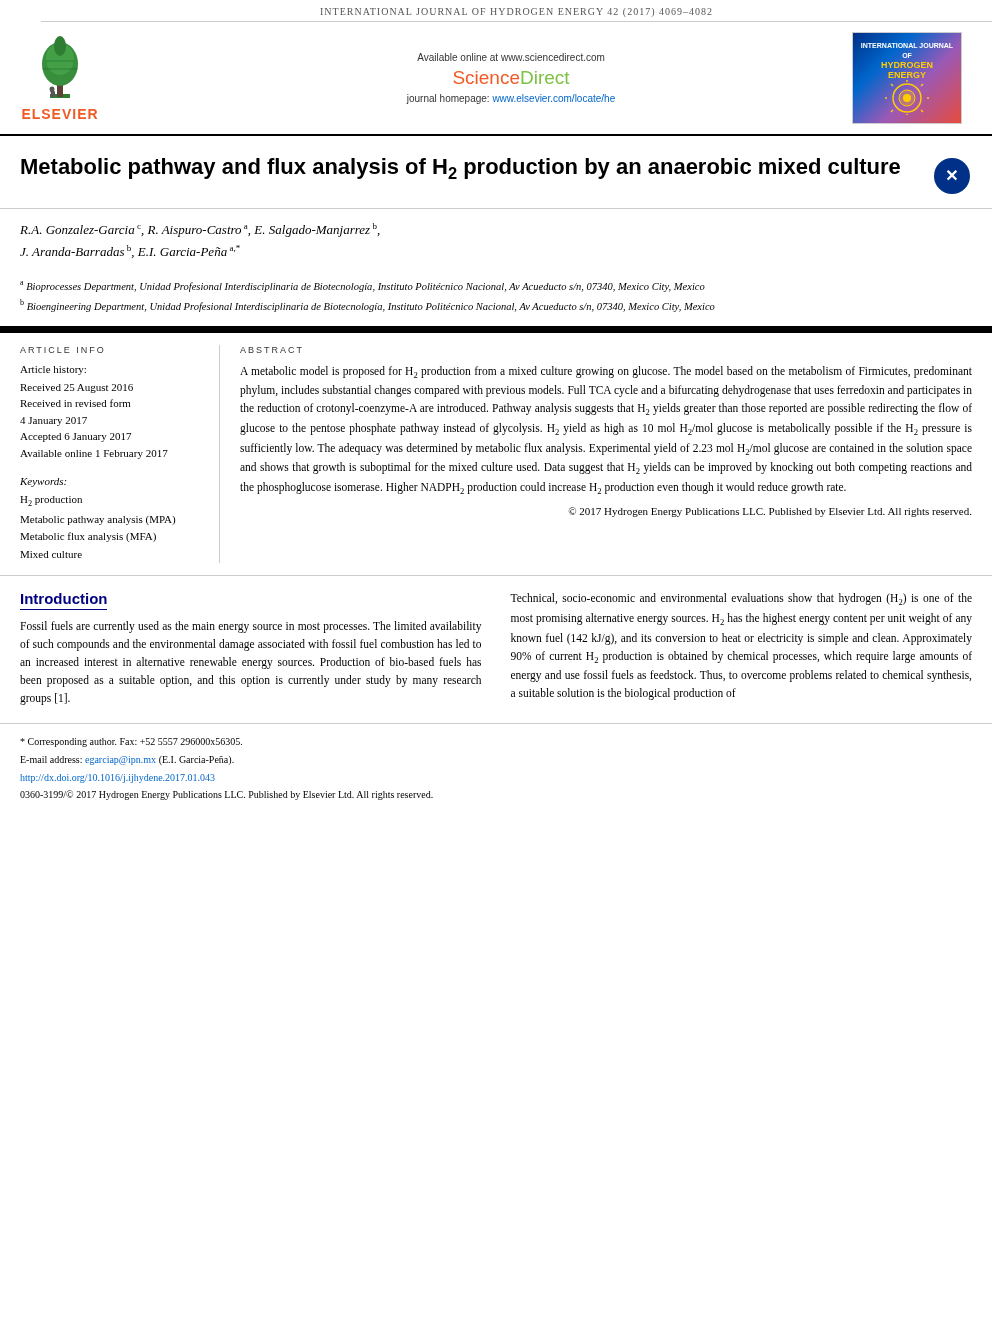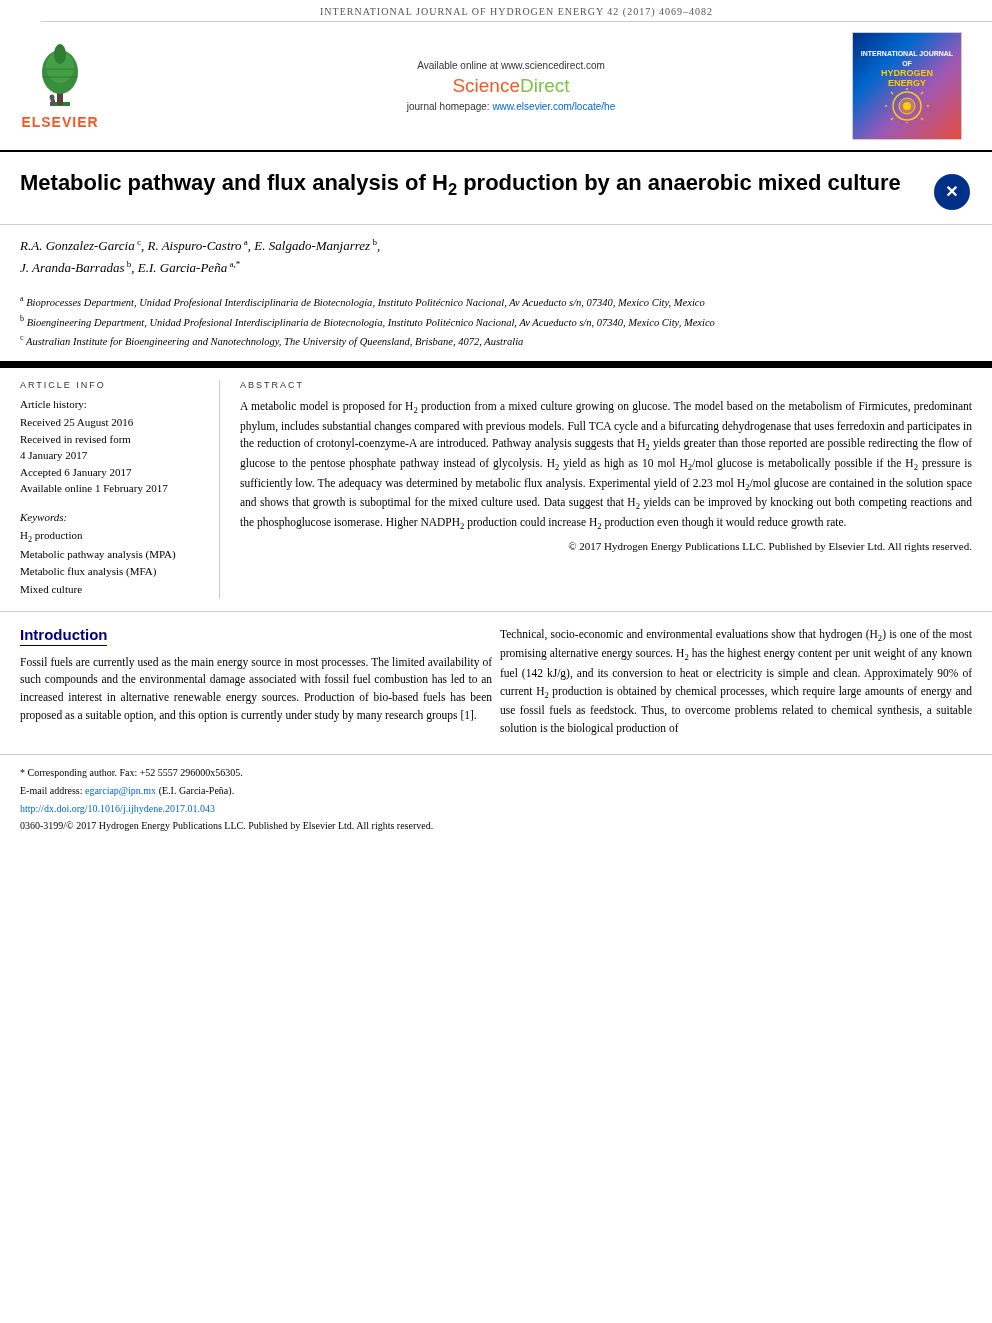--- a/index.html
+++ b/index.html
@@ -98,21 +98,21 @@
 
     .header-right {
       flex: 0 0 130px;
       display: flex;
       align-items: center;
       justify-content: center;
     }
 
     .journal-cover {
       width: 110px;
-      height: 108px;
+      height: 92px;
       background: linear-gradient(135deg, #003087 0%, #0066cc 30%, #9b59b6 60%, #e74c3c 100%);
       border: 1px solid #ccc;
       display: flex;
       flex-direction: column;
       align-items: center;
       justify-content: center;
       padding: 5px;
       position: relative;
     }
 
@@ -274,21 +274,21 @@
       margin-top: 6px;
     }
 
     
     .introduction-section {
       padding: 14px 20px 0;
     }
 
     .intro-two-col {
       display: flex;
-      gap: 8px;
+      gap: 29px;
     }
 
     .intro-left {
       flex: 1;
     }
 
     .intro-right {
       flex: 1;
     }
 
@@ -437,23 +437,20 @@
   </div>
 </div>
 
 <div class="affiliations-area">
   <div class="affiliation-item">
     <span class="affil-sup">a</span> Bioprocesses Department, <em>Unidad Profesional Interdisciplinaria de Biotecnología</em>, Instituto Politécnico Nacional, Av Acueducto s/n, 07340, Mexico City, Mexico
   </div>
   <div class="affiliation-item">
     <span class="affil-sup">b</span> Bioengineering Department, <em>Unidad Profesional Interdisciplinaria de Biotecnología</em>, Instituto Politécnico Nacional, Av Acueducto s/n, 07340, Mexico City, Mexico
   </div>
-  <div class="affiliation-item">
-    <span class="affil-sup">c</span> Australian Institute for Bioengineering and Nanotechnology, <em>The University of Queensland</em>, Brisbane, 4072, Australia
-  </div>
 </div>
 
 <div class="two-col">
 
   <div class="left-col">
     <div class="section-heading">ARTICLE INFO</div>
     <div class="article-history-label">Article history:</div>
     <div class="history-item">Received 25 August 2016</div>
     <div class="history-item">Received in revised form</div>
     <div class="history-item">4 January 2017</div>

